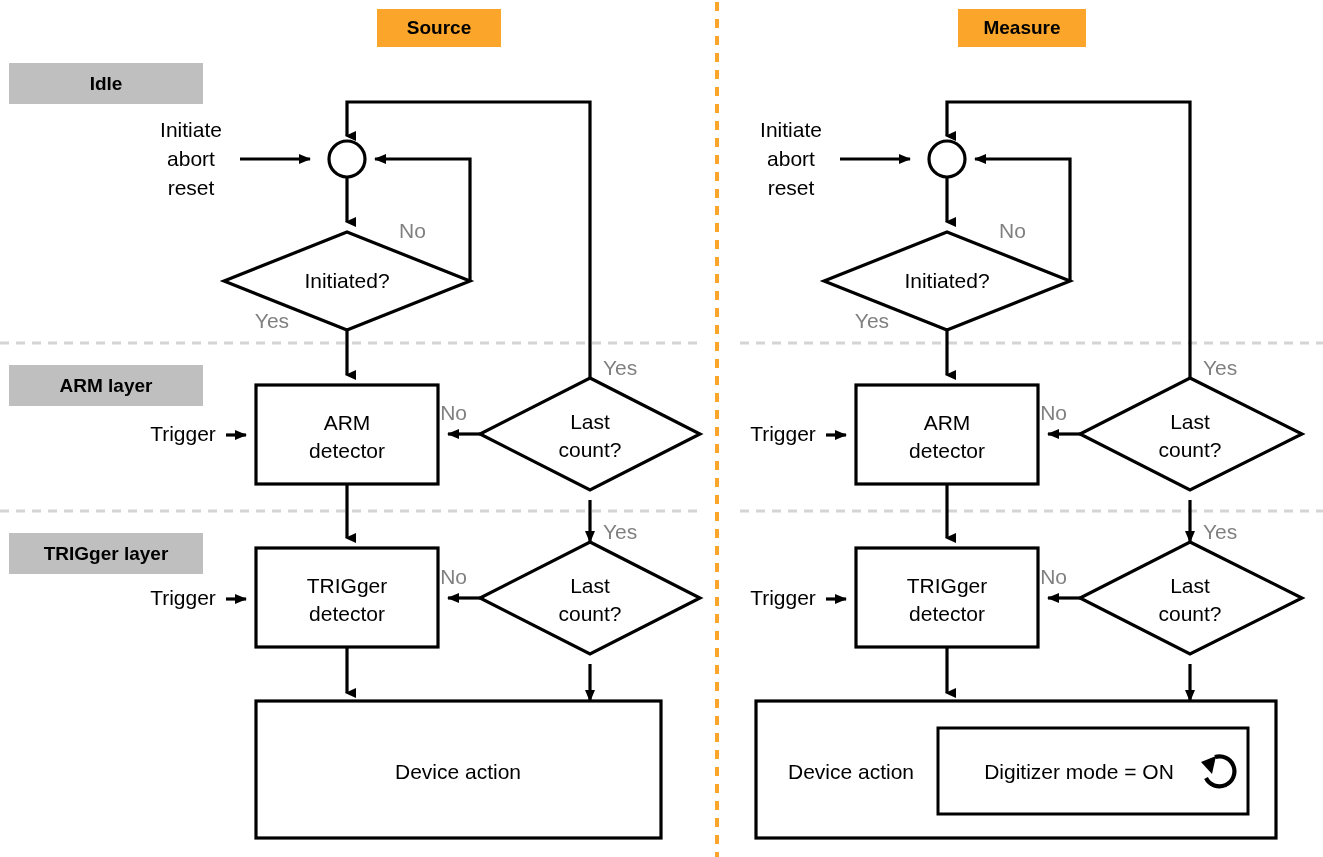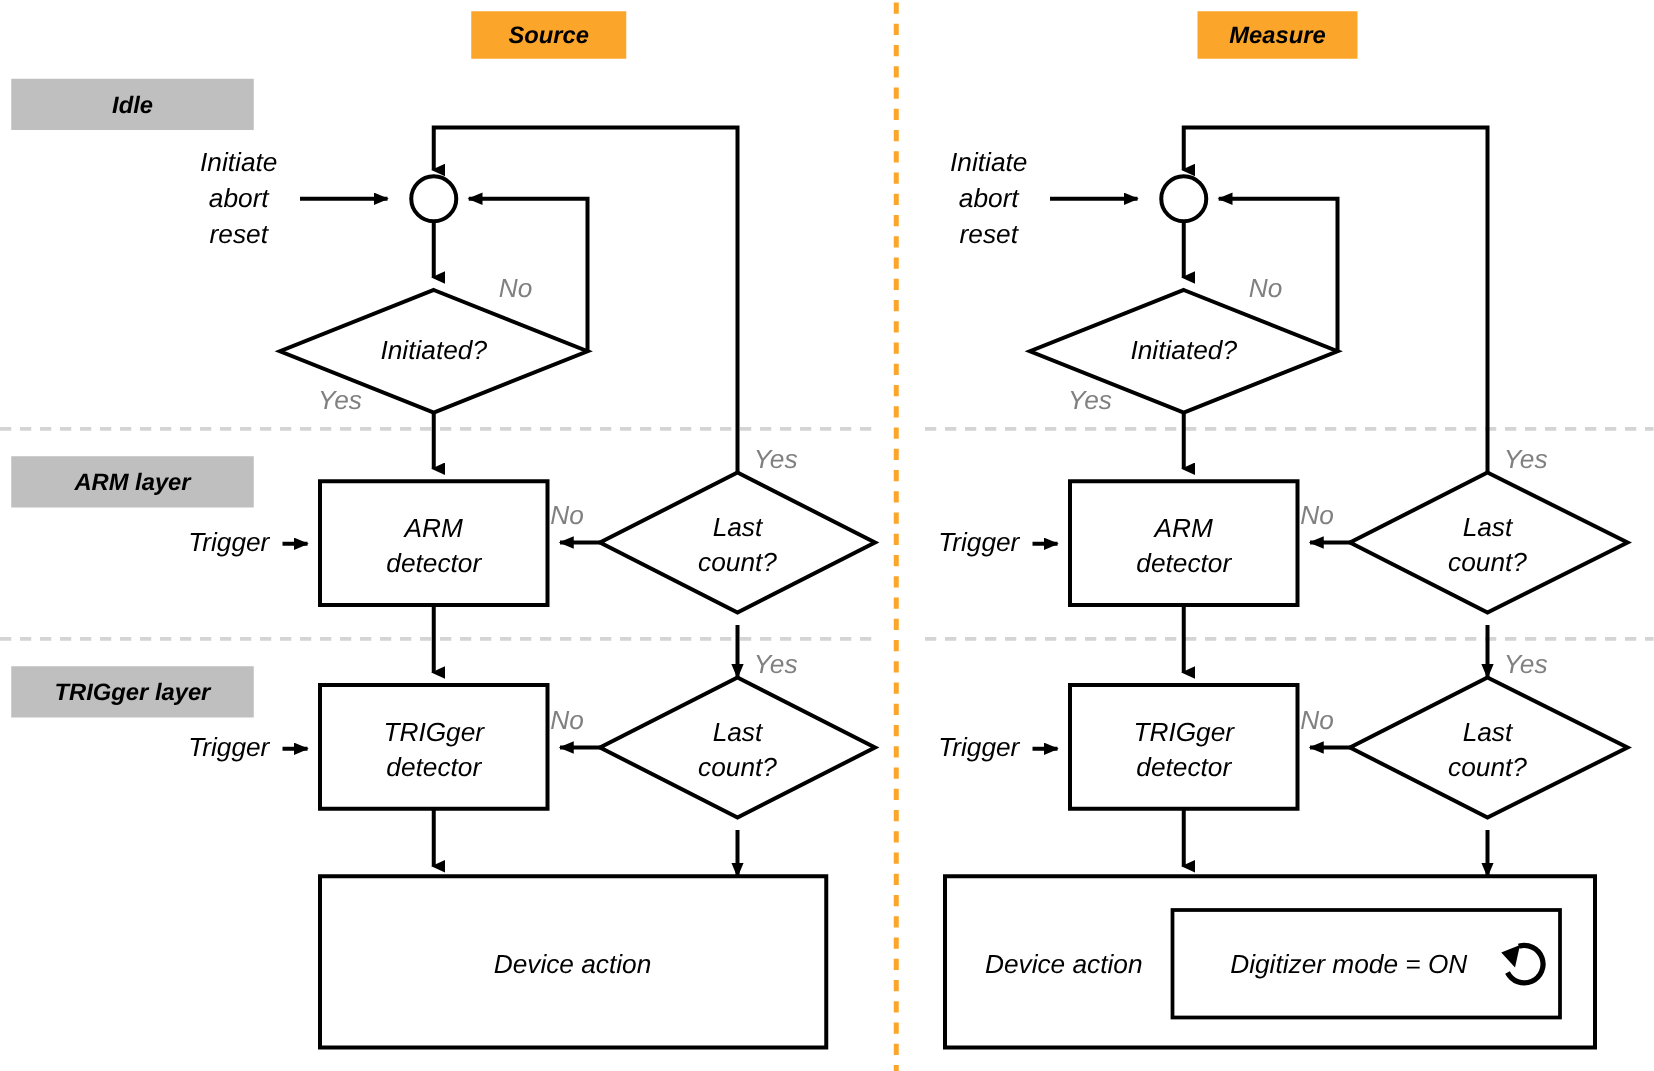--- a/index.html
+++ b/index.html
@@ -12,21 +12,20 @@
     height: 857px;
     font-family: "Liberation Sans", sans-serif;
     overflow: hidden;
     position: relative;
   }
   #diagram-root {
     position: absolute;
     left: 0; top: 0;
     width: 1323px;
     height: 857px;
-    font-style: italic;
   }
   svg { display: block; }
 
   .node-text {
     font-family: "Liberation Sans", sans-serif;
     font-size: 21px;
     fill: #000000;
     text-anchor: middle;
     dominant-baseline: middle;
   }

